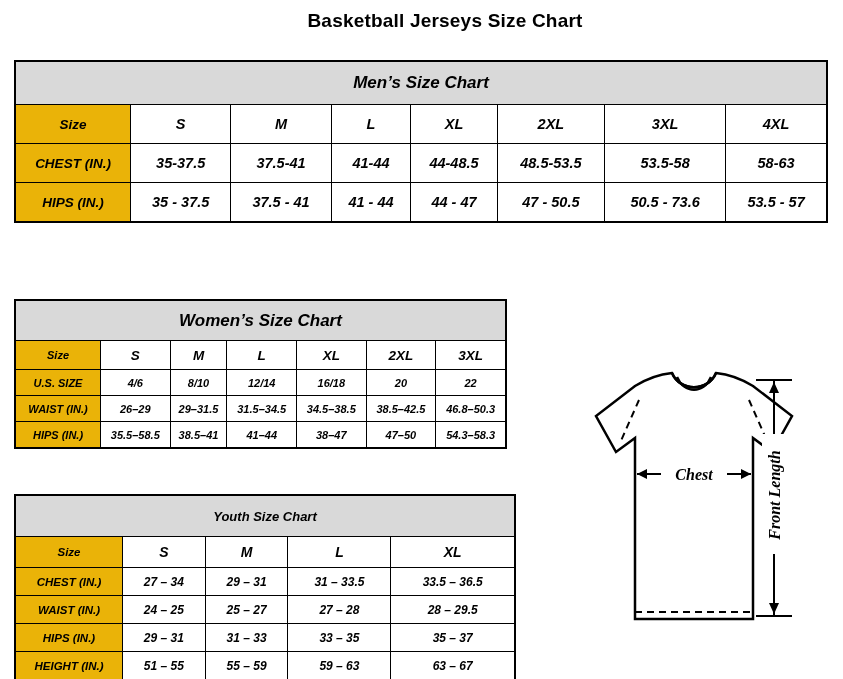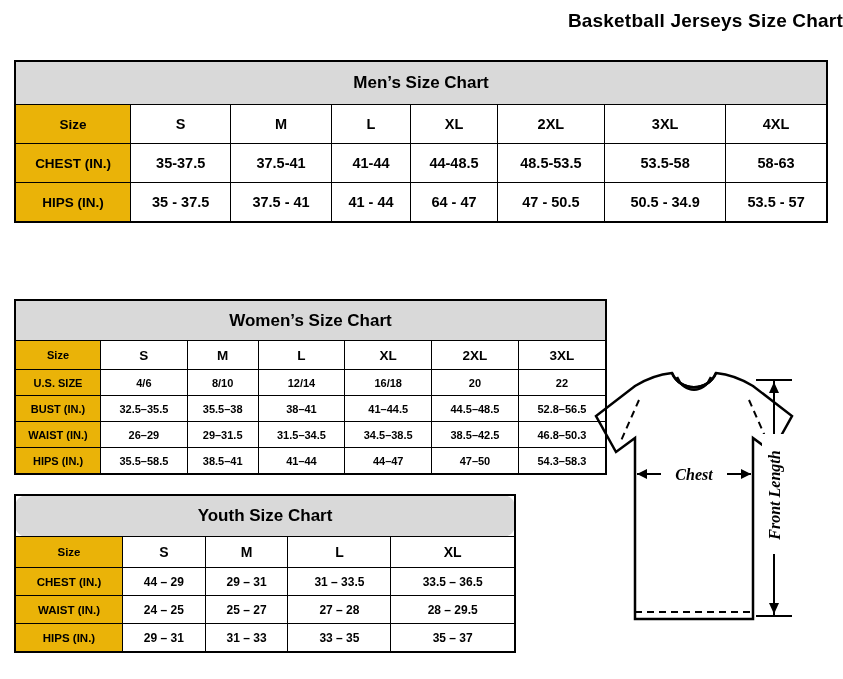--- a/index.html
+++ b/index.html
@@ -9,32 +9,33 @@
   }
   body {
     width: 843px;
     height: 679px;
     font-family: "Liberation Sans", sans-serif;
     color: #000000;
     position: relative;
     overflow: hidden;
   }
   .page-title {
-    text-align: right;
+    text-align: center;
     font-size: 19px;
     font-weight: bold;
     padding-top: 10px;
     letter-spacing: 0.2px;
     padding-left: 47px;
   }
   
   table.chart {
     border-collapse: collapse;
     border: 2px solid #000;
     background: #fff;
+    font-style: italic;
   }
   table.chart td, table.chart th {
     border: 1px solid #000;
     text-align: center;
     font-weight: bold;
     padding: 0;
   }
   .caption-cell {
     background: #d9d9d9;
     font-weight: bold;
@@ -61,35 +62,35 @@
   #mens-table td { height: 38px; font-size: 14.5px; }
   #mens-table .rowlabel { font-size: 13.5px; width: 114px; }
 
   
   #womens-wrap {
     position: absolute;
     left: 14px;
     top: 299px;
     width: 536px;
   }
-  #womens-table { width: 593px; }
+  #womens-table { width: 493px; }
   #womens-table .caption-cell { height: 39px; font-size: 17px; }
   #womens-table .hdr-cell { height: 28px; font-size: 13.5px; }
   #womens-table td { height: 25px; font-size: 11px; }
   #womens-table .rowlabel { font-size: 11px; width: 84px; }
 
   
   #youth-wrap {
     position: absolute;
     left: 14px;
     top: 494px;
     width: 502px;
   }
   #youth-table { width: 502px; }
-  #youth-table .caption-cell { height: 40px; font-size: 17px; border-radius: 12px; }
+  #youth-table .caption-cell { height: 40px; font-size: 13px; }
   #youth-table .hdr-cell { height: 30px; font-size: 14px; }
   #youth-table td { height: 27px; font-size: 12px; }
   #youth-table .rowlabel { font-size: 11.5px; width: 106px; }
 
   
   #shirt-wrap {
     position: absolute;
     left: 540px;
     top: 364px;
     width: 300px;
@@ -133,23 +134,23 @@
       <td>44-48.5</td>
       <td>48.5-53.5</td>
       <td>53.5-58</td>
       <td>58-63</td>
     </tr>
     <tr>
       <td class="rowlabel">HIPS (IN.)</td>
       <td>35 - 37.5</td>
       <td>37.5 - 41</td>
       <td>41 - 44</td>
-      <td>64 - 47</td>
+      <td>44 - 47</td>
       <td>47 - 50.5</td>
-      <td>50.5 - 34.9</td>
+      <td>50.5 - 73.6</td>
       <td>53.5 - 57</td>
     </tr>
   </tbody>
     </table>
 </div>
 
 <div id="womens-wrap">
   <table class="chart" id="womens-table">
     <tbody>
         <tr>
@@ -167,43 +168,34 @@
     <tr>
       <td class="rowlabel">U.S. SIZE</td>
       <td>4/6</td>
       <td>8/10</td>
       <td>12/14</td>
       <td>16/18</td>
       <td>20</td>
       <td>22</td>
     </tr>
     <tr>
-      <td class="rowlabel">BUST  (IN.)</td>
-      <td>32.5–35.5</td>
-      <td>35.5–38</td>
-      <td>38–41</td>
-      <td>41–44.5</td>
-      <td>44.5–48.5</td>
-      <td>52.8–56.5</td>
-    </tr>
-    <tr>
       <td class="rowlabel">WAIST  (IN.)</td>
       <td>26–29</td>
       <td>29–31.5</td>
       <td>31.5–34.5</td>
       <td>34.5–38.5</td>
       <td>38.5–42.5</td>
       <td>46.8–50.3</td>
     </tr>
     <tr>
       <td class="rowlabel">HIPS  (IN.)</td>
       <td>35.5–58.5</td>
       <td>38.5–41</td>
       <td>41–44</td>
-      <td>44–47</td>
+      <td>38–47</td>
       <td>47–50</td>
       <td>54.3–58.3</td>
     </tr>
   </tbody>
     </table>
 </div>
 
 <div id="youth-wrap">
   <table class="chart" id="youth-table">
     <tbody>
@@ -212,38 +204,45 @@
     </tr>
     <tr>
       <td class="hdr-cell rowlabel">Size</td>
       <td class="hdr-cell">S</td>
       <td class="hdr-cell">M</td>
       <td class="hdr-cell">L</td>
       <td class="hdr-cell">XL</td>
     </tr>
     <tr>
       <td class="rowlabel">CHEST (IN.)</td>
-      <td>44  –  29</td>
+      <td>27  –  34</td>
       <td>29  –  31</td>
       <td>31  –  33.5</td>
       <td>33.5  –  36.5</td>
     </tr>
     <tr>
       <td class="rowlabel">WAIST  (IN.)</td>
       <td>24  –  25</td>
       <td>25  –  27</td>
       <td>27  –  28</td>
       <td>28  –  29.5</td>
     </tr>
     <tr>
       <td class="rowlabel">HIPS  (IN.)</td>
       <td>29  –  31</td>
       <td>31  –  33</td>
       <td>33  –  35</td>
       <td>35  –  37</td>
+    </tr>
+    <tr>
+      <td class="rowlabel">HEIGHT  (IN.)</td>
+      <td>51  –  55</td>
+      <td>55  –  59</td>
+      <td>59  –  63</td>
+      <td>63  –  67</td>
     </tr>
   </tbody>
     </table>
 </div>
 
 <div id="shirt-wrap">
   <svg width="300" height="320" viewBox="0 0 300 320">
 
     <g fill="none" stroke="#000" stroke-width="2.5">
       <path d="M 95 22

